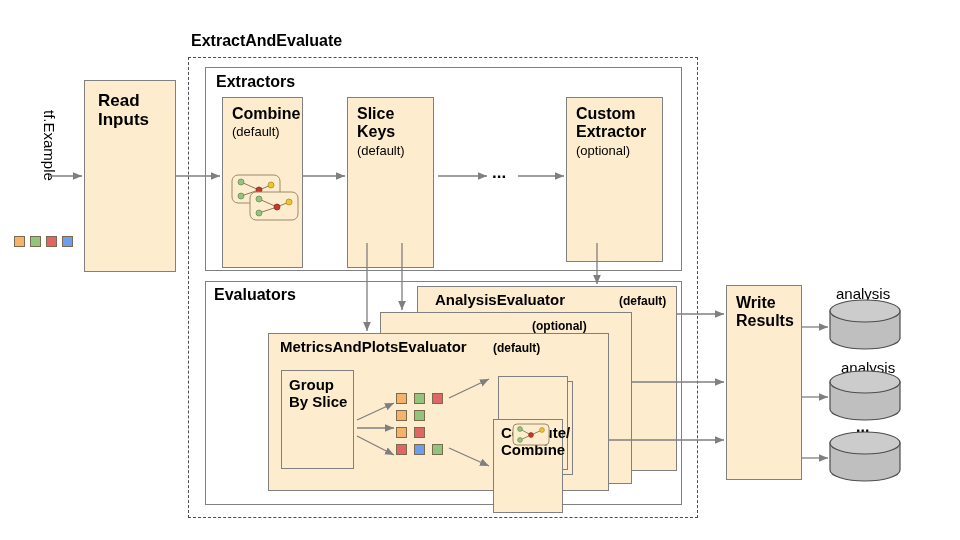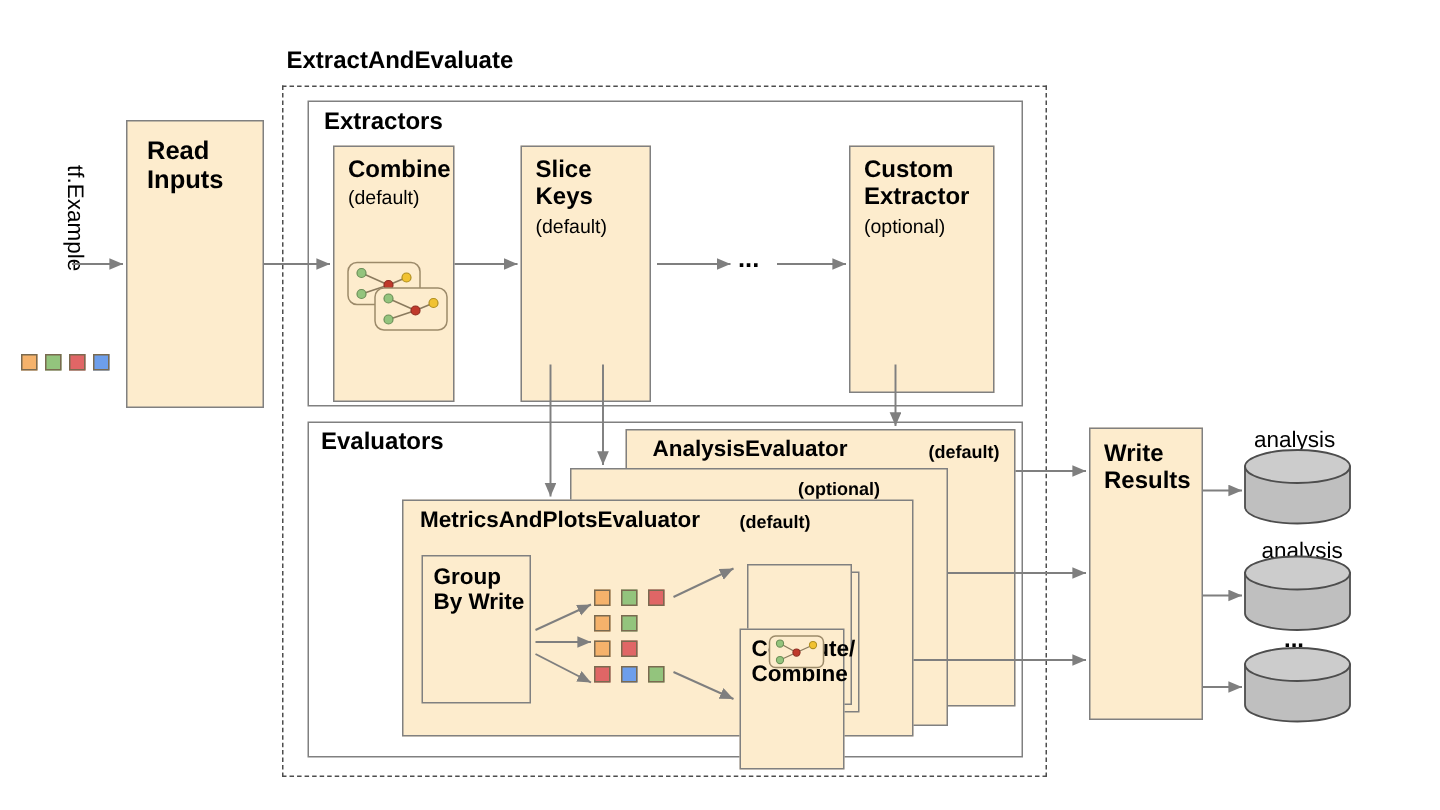--- a/index.html
+++ b/index.html
@@ -86,21 +86,21 @@
     <div class="lbl b t12" style="left:151px;top:7px;">(optional)</div>
   </div>
 
   <div class="box fill" style="left:268px;top:333px;width:341px;height:158px;">
     <div class="lbl b t15" style="left:11px;top:5px;">MetricsAndPlotsEvaluator</div>
     <div class="lbl b t12" style="left:224px;top:8px;">(default)</div>
   </div>
 
   <div class="box fill" style="left:281px;top:370px;width:73px;height:99px;">
     <div class="lbl b t15" style="left:7px;top:6px;">Group
-By Write</div>
+By Slice</div>
   </div>
 
   <div id="slice-matrix">
       <div class="sq" style="left: 396px; top: 393px; background: rgb(245, 178, 107);"></div>
       <div class="sq" style="left: 414px; top: 393px; background: rgb(147, 196, 125);"></div>
       <div class="sq" style="left: 432px; top: 393px; background: rgb(224, 102, 102);"></div>
       <div class="sq" style="left: 396px; top: 410px; background: rgb(245, 178, 107);"></div>
       <div class="sq" style="left: 414px; top: 410px; background: rgb(147, 196, 125);"></div>
       <div class="sq" style="left: 396px; top: 427px; background: rgb(245, 178, 107);"></div>
       <div class="sq" style="left: 414px; top: 427px; background: rgb(224, 102, 102);"></div>

